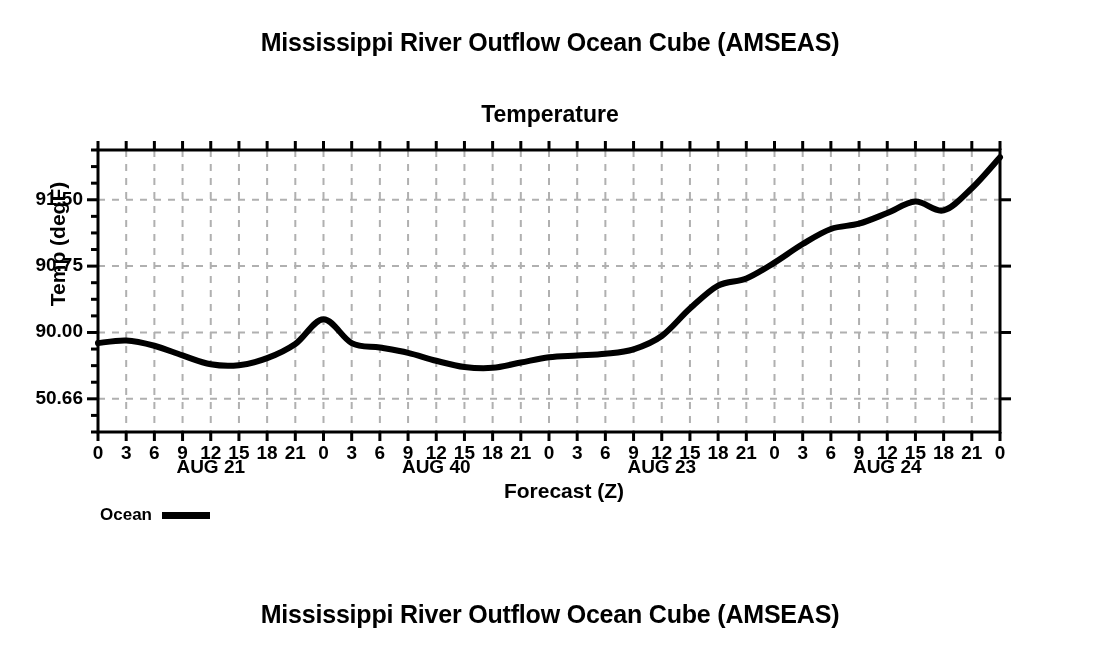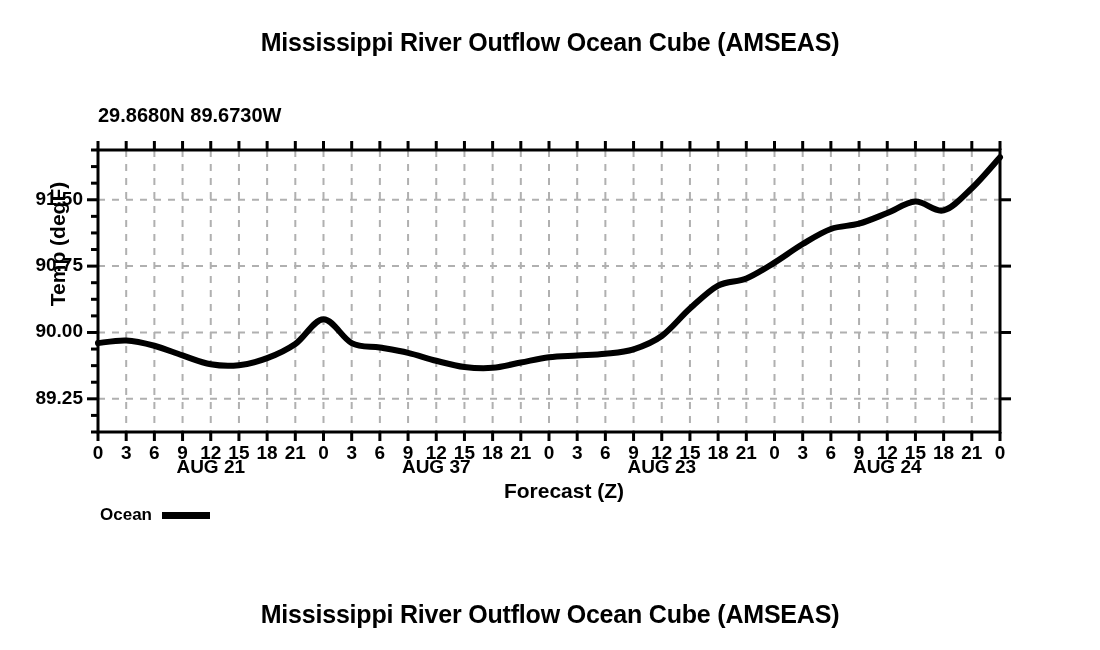--- a/index.html
+++ b/index.html
@@ -117,21 +117,21 @@
   }
   svg { display: block; }
 </style>
 </head>
 <body>
 
 <div id="root">
 
   <div class="abs main-title">Mississippi River Outflow Ocean Cube (AMSEAS)</div>
 
-  <div class="abs coord-line">29.8680N  89.6730W</div>
+  <div class="abs subtitle-center">Temperature</div>
 
   <div class="abs ylabel">Temp (degF)</div>
 
   <svg class="abs" id="plot" style="left:0px; top:0px;" width="1100" height="480">
       <g>
         <line x1="126.1875" y1="150" x2="126.1875" y2="432" stroke="#b0b0b0" stroke-width="2" stroke-dasharray="7 7"></line>
         <line x1="154.375" y1="150" x2="154.375" y2="432" stroke="#b0b0b0" stroke-width="2" stroke-dasharray="7 7"></line>
         <line x1="182.5625" y1="150" x2="182.5625" y2="432" stroke="#b0b0b0" stroke-width="2" stroke-dasharray="7 7"></line>
         <line x1="210.75" y1="150" x2="210.75" y2="432" stroke="#b0b0b0" stroke-width="2" stroke-dasharray="7 7"></line>
         <line x1="238.9375" y1="150" x2="238.9375" y2="432" stroke="#b0b0b0" stroke-width="2" stroke-dasharray="7 7"></line>
@@ -264,21 +264,21 @@
 
   <div class="abs xlabel"><span class="xlabel-inner">Forecast (Z)</span></div>
 
   <div class="abs legend-wrap">
     <span class="legend-label">Ocean</span>
     <span class="legend-swatch"></span>
   </div>
 
   <div class="abs bottom-title">Mississippi River Outflow Ocean Cube (AMSEAS)</div>
 
-<div class="abs ytick-label" style="left: 3px; top: 386.824px;">89.25</div>
+<div class="abs ytick-label" style="left: 3px; top: 386.824px;">50.66</div>
     <div class="abs ytick-label" style="left: 3px; top: 320.471px;">90.00</div>
     <div class="abs ytick-label" style="left: 3px; top: 254.118px;">90.75</div>
     <div class="abs ytick-label" style="left: 3px; top: 187.765px;">91.50</div>
     <div class="abs xtick-label" style="left: 83px; top: 442px;">0</div>
     <div class="abs xtick-label" style="left: 111.188px; top: 442px;">3</div>
     <div class="abs xtick-label" style="left: 139.375px; top: 442px;">6</div>
     <div class="abs xtick-label" style="left: 167.562px; top: 442px;">9</div>
     <div class="abs xtick-label" style="left: 195.75px; top: 442px;">12</div>
     <div class="abs xtick-label" style="left: 223.938px; top: 442px;">15</div>
     <div class="abs xtick-label" style="left: 252.125px; top: 442px;">18</div>
@@ -302,16 +302,16 @@
     <div class="abs xtick-label" style="left: 759.5px; top: 442px;">0</div>
     <div class="abs xtick-label" style="left: 787.688px; top: 442px;">3</div>
     <div class="abs xtick-label" style="left: 815.875px; top: 442px;">6</div>
     <div class="abs xtick-label" style="left: 844.062px; top: 442px;">9</div>
     <div class="abs xtick-label" style="left: 872.25px; top: 442px;">12</div>
     <div class="abs xtick-label" style="left: 900.438px; top: 442px;">15</div>
     <div class="abs xtick-label" style="left: 928.625px; top: 442px;">18</div>
     <div class="abs xtick-label" style="left: 956.812px; top: 442px;">21</div>
     <div class="abs xtick-label" style="left: 985px; top: 442px;">0</div>
     <div class="abs daylabel" style="left: 150.75px;">AUG 21</div>
-    <div class="abs daylabel" style="left: 376.25px;">AUG 37</div>
+    <div class="abs daylabel" style="left: 376.25px;">AUG 40</div>
     <div class="abs daylabel" style="left: 601.75px;">AUG 23</div>
     <div class="abs daylabel" style="left: 827.25px;">AUG 24</div>
   </div>
 
 </body></html>

